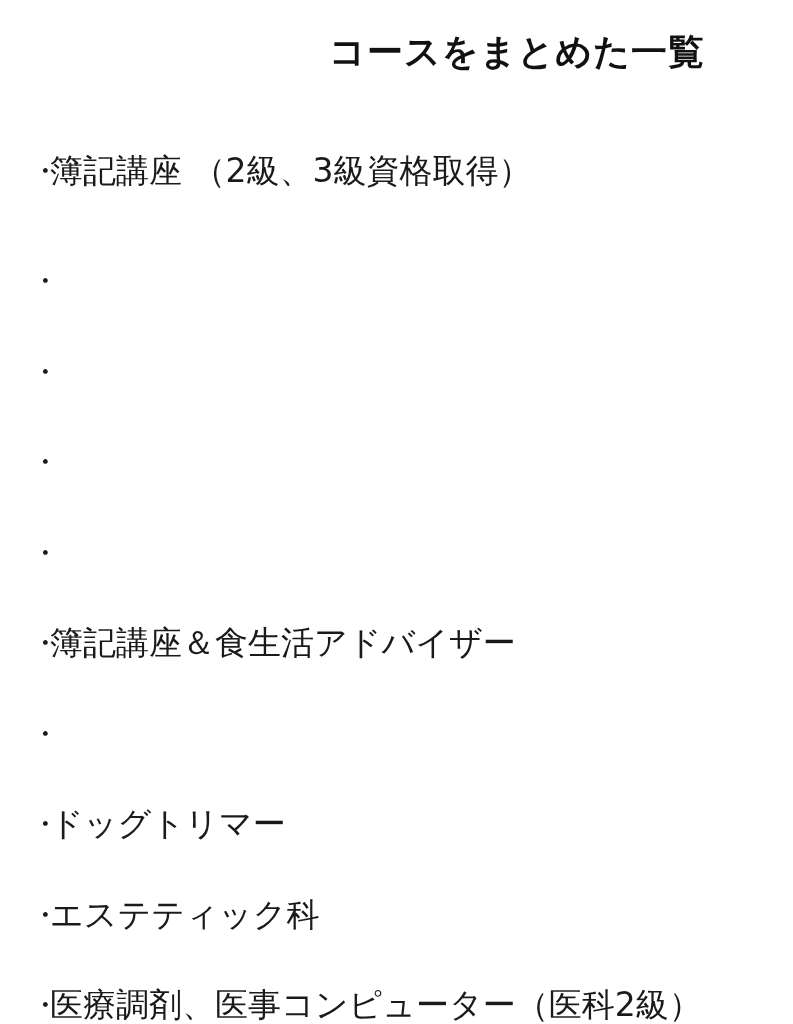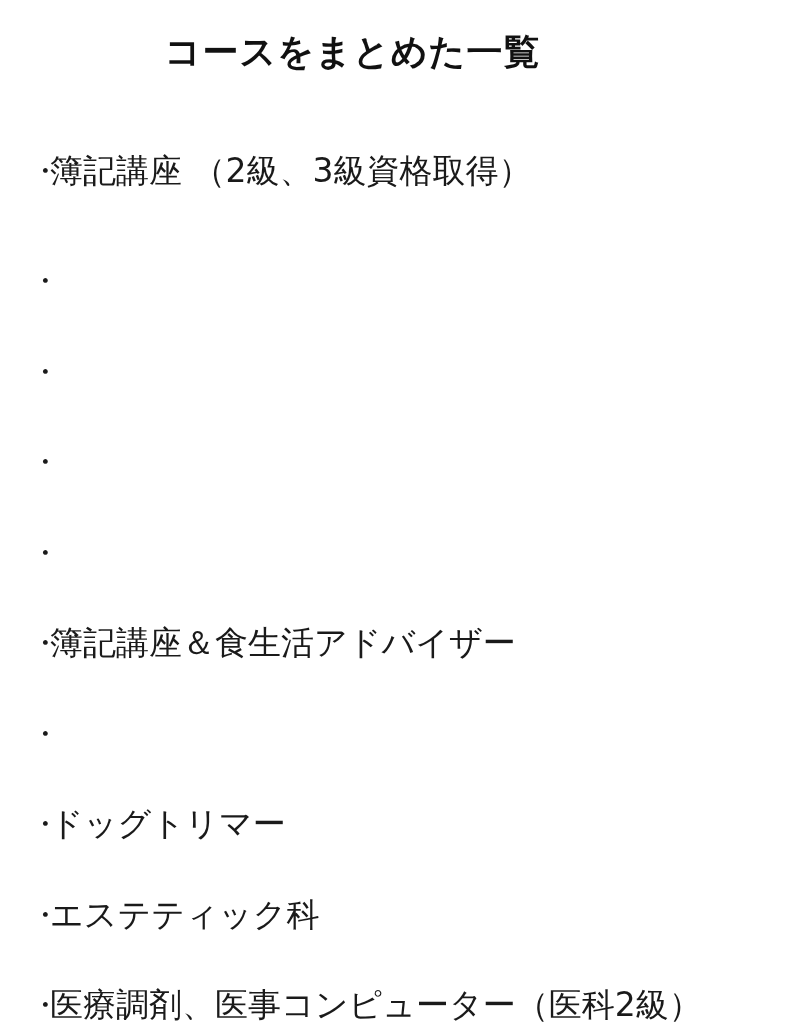--- a/index.html
+++ b/index.html
@@ -13,21 +13,21 @@
       position: relative;
       overflow: hidden;
       font-family: "DejaVu Sans", "Liberation Sans", sans-serif;
       color: #1a1a1a;
     }
     .title {
       position: absolute;
       top: 6px;
       left: 0;
       width: 705px;
-      text-align: center;
+      text-align: right;
       font-size: 36px;
       font-weight: bold;
       letter-spacing: 1px;
       line-height: 44px;
       color: #111111;
     }
     .course-list {
       position: absolute;
       top: 146px;
       left: 30px;

